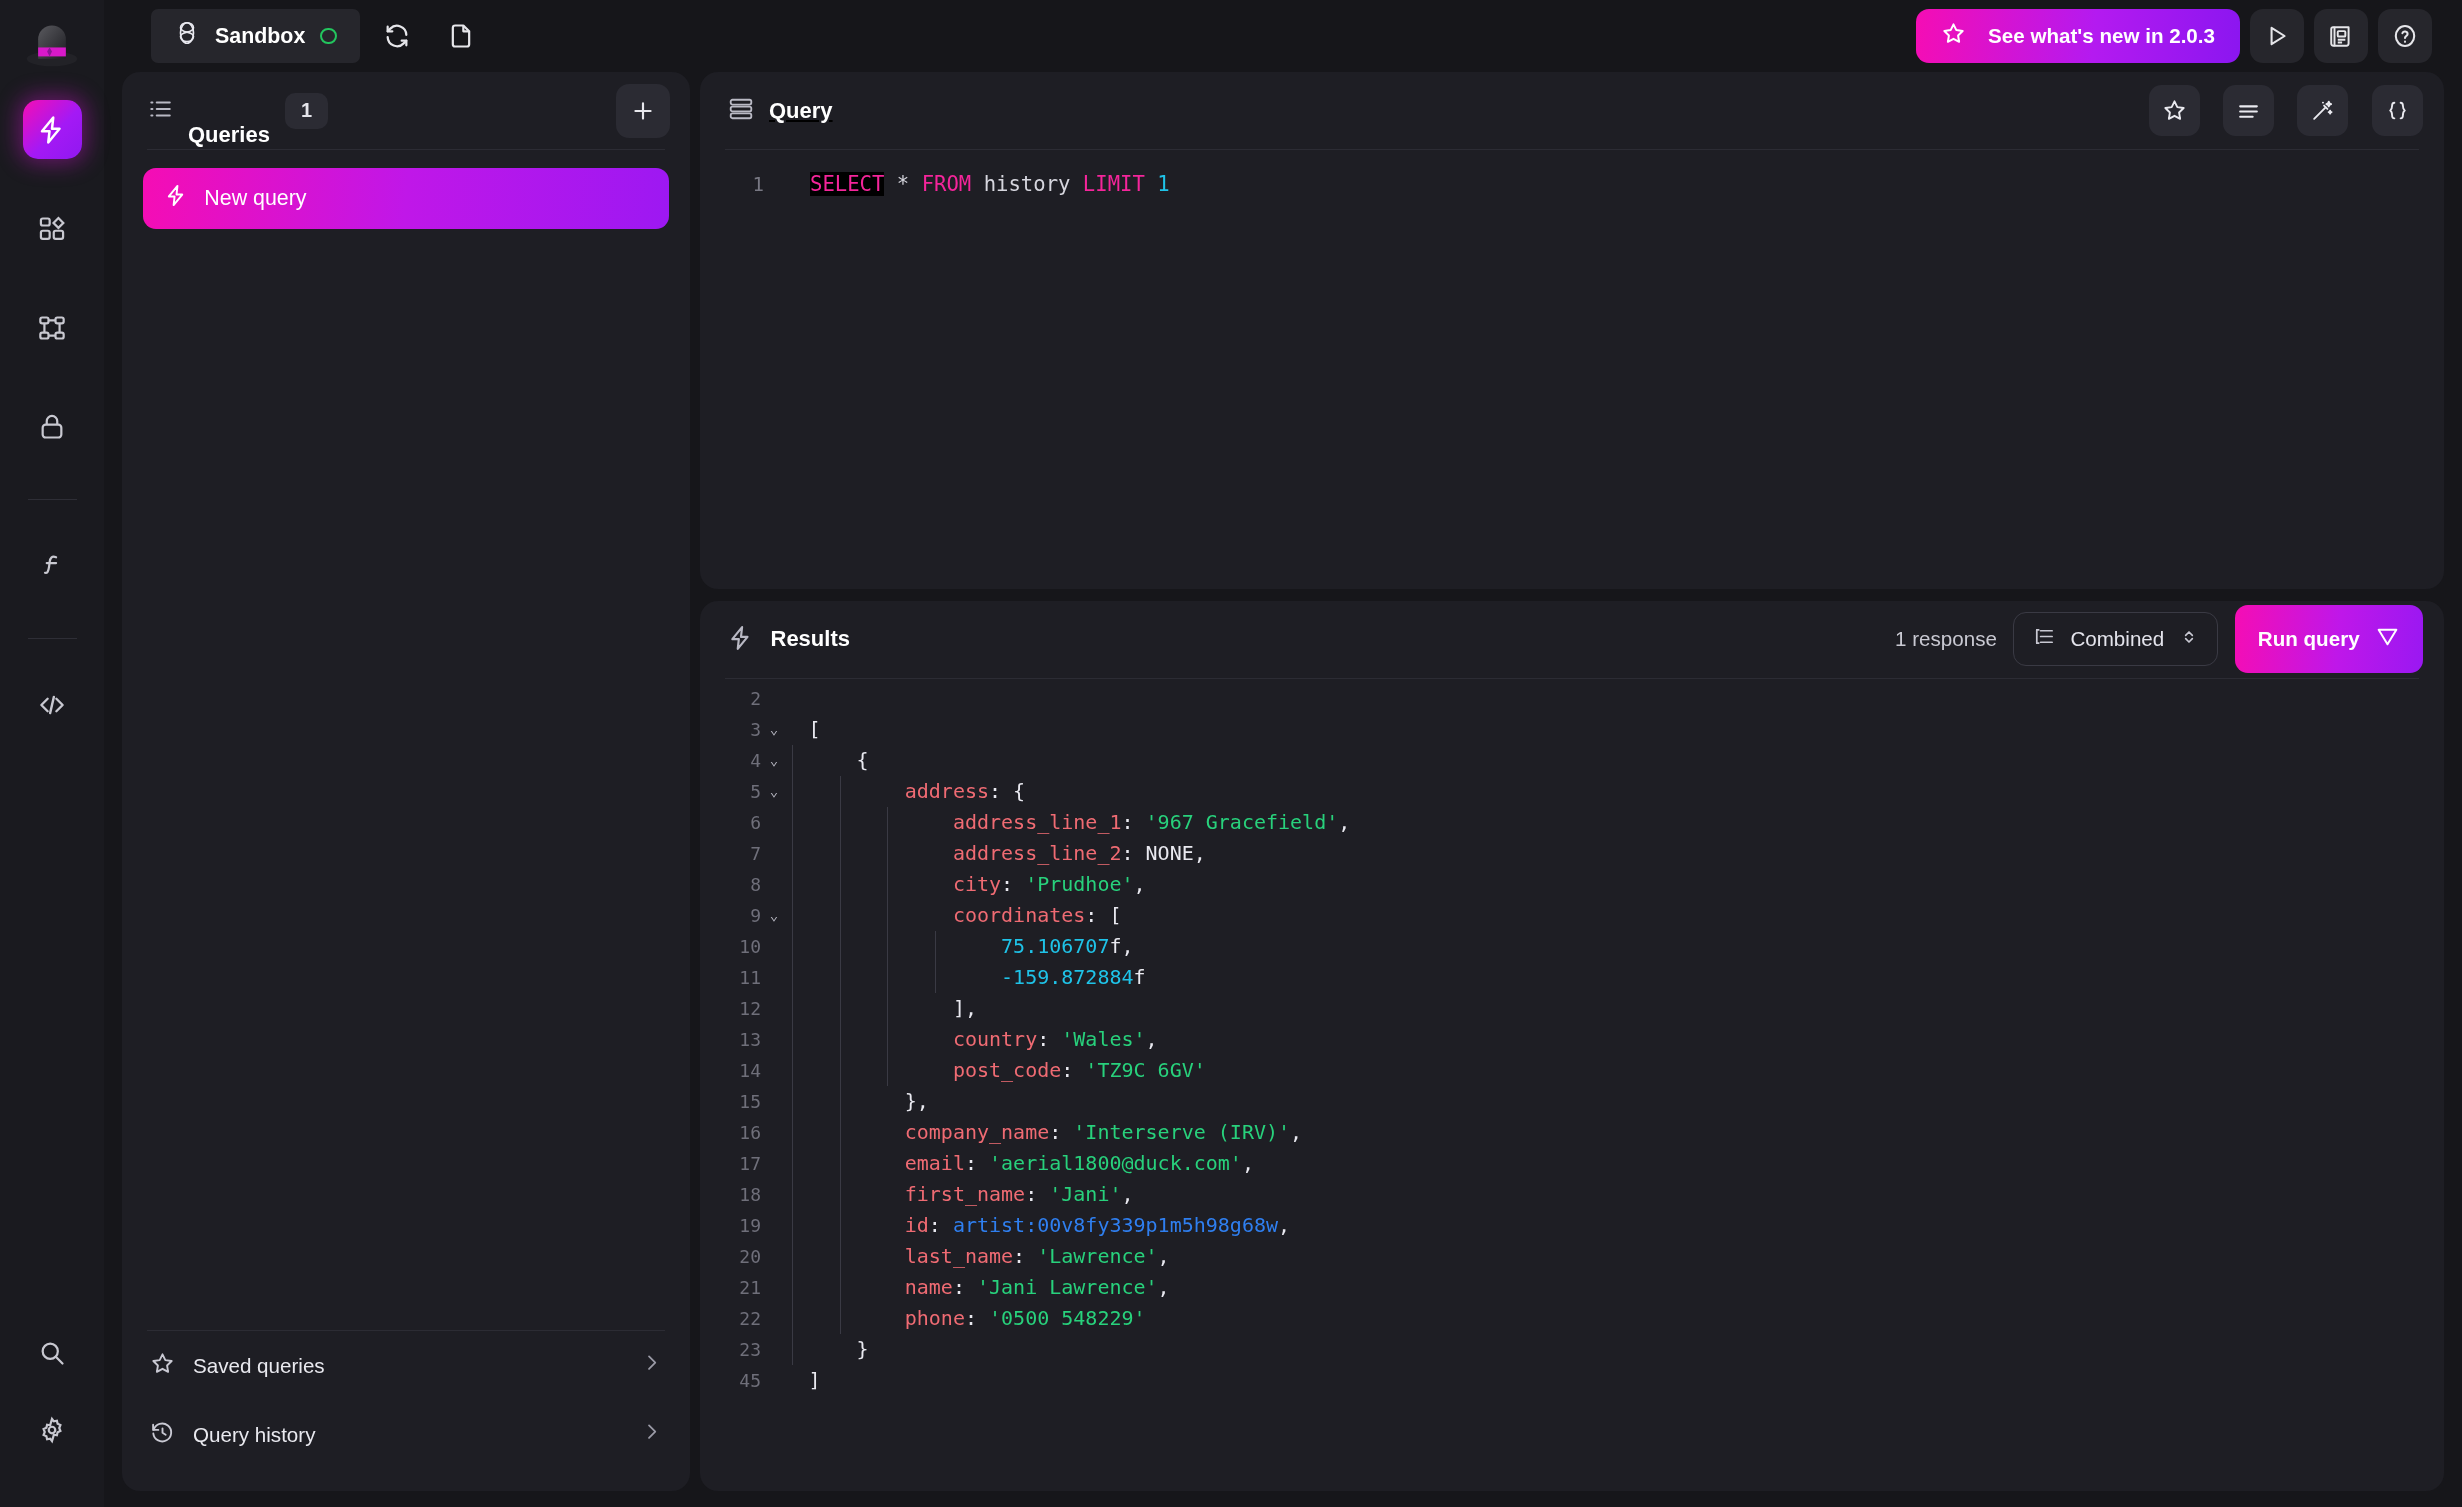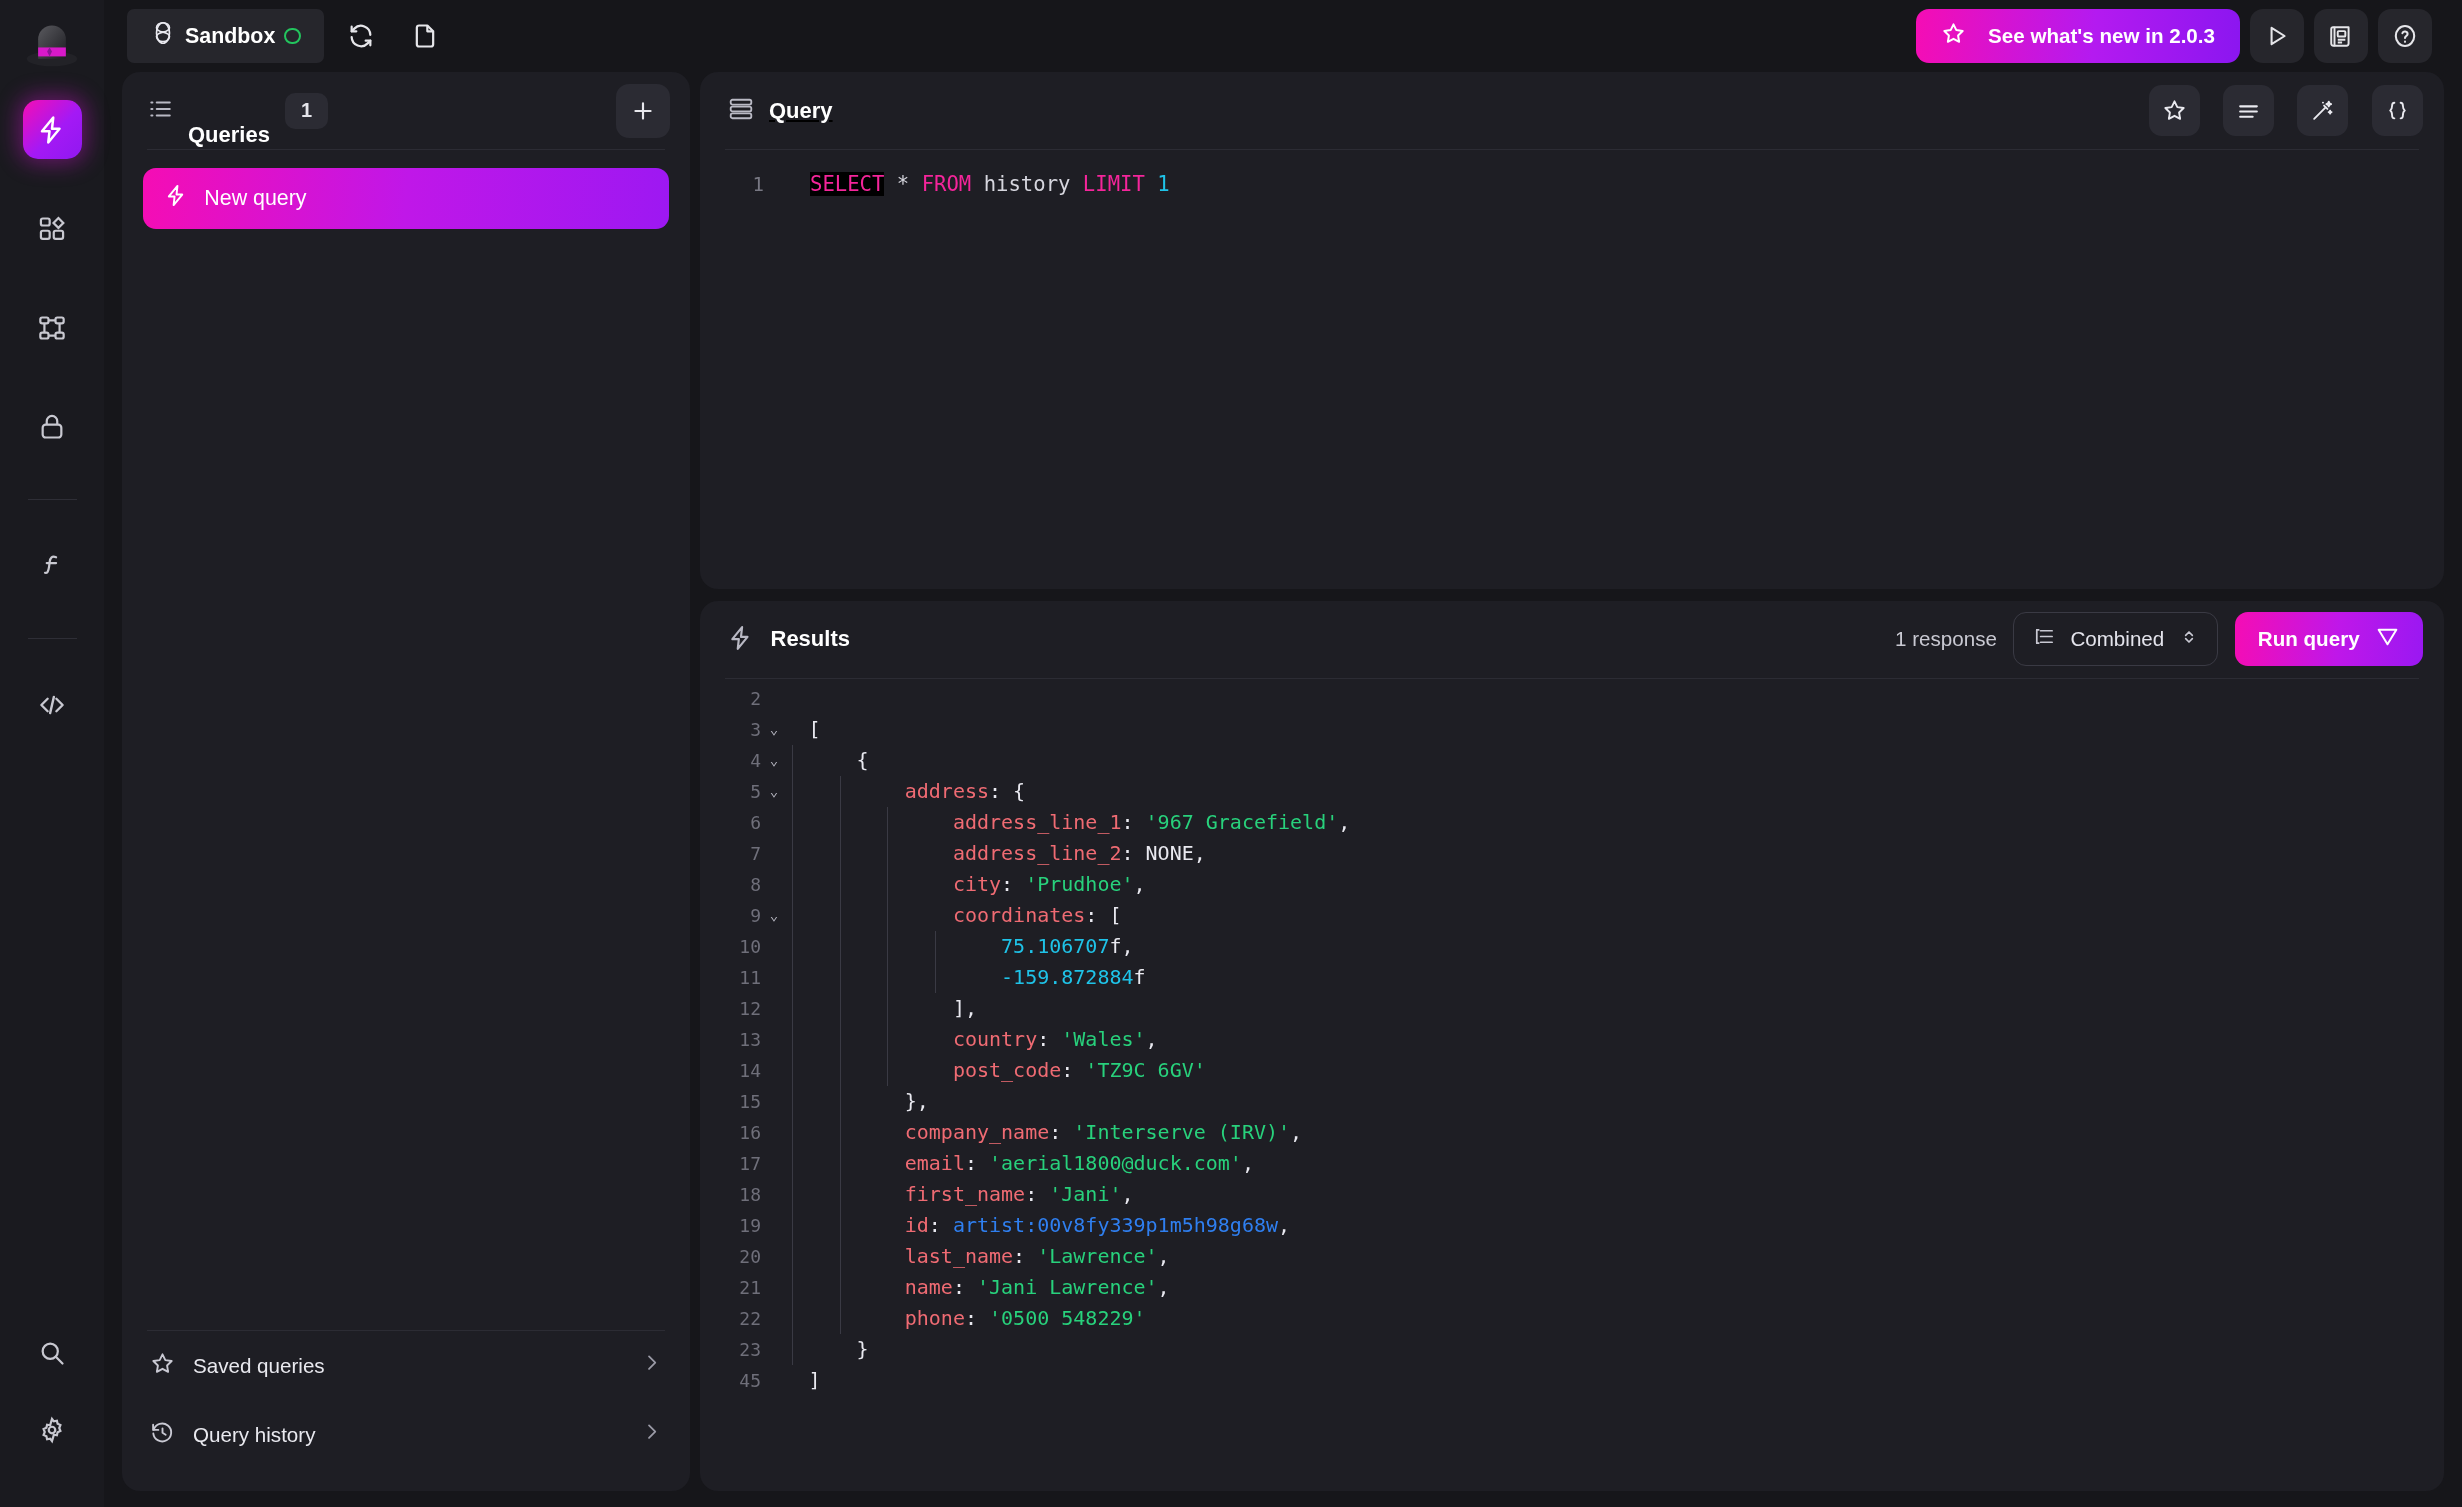--- a/index.html
+++ b/index.html
@@ -35,24 +35,24 @@
   .rail-bottom { position: absolute; bottom: 30px; left: 0; width: 100%;
     display: flex; flex-direction: column; align-items: center; }
   .rail-bottom .rail-btn { margin-bottom: 18px; }
 
   
   .main { flex: 1; display: flex; flex-direction: column; min-width: 0; }
 
   
   .topbar { height: 72px; display: flex; align-items: center; padding: 0 30px 0 23px; gap: 10px; }
   .ns-chip {
-    display: flex; align-items: center; gap: 9px;
+    display: flex; align-items: center; gap: 15px;
     background: #26262c; border-radius: 7px;
     height: 54px; padding: 0 23px; color: #fff;
-    font-size: 21.4px; font-weight: 600;
+    font-size: 21.4px; font-weight: 600; margin-left: 24px;
   }
   .ns-dot { width: 16.5px; height: 16.5px; border-radius: 50%; border: 2.5px solid #23c55e; }
   .icon-btn {
     width: 54px; height: 54px; border-radius: 13px;
     display: flex; align-items: center; justify-content: center;
     color: #e6e6ea; flex: 0 0 auto;
   }
   .icon-btn.filled { background: #26262c; }
   .topbar-spacer { flex: 1; }
   .whatsnew {
@@ -118,21 +118,21 @@
   
   .results-panel { flex: 1; display: flex; flex-direction: column; min-height: 0; }
   .results-head { height: 77px; display: flex; align-items: center; padding: 0 21.4px 0 28px; gap: 16.5px; }
   .resp-count { color: #c9c9d2; font-size: 20.6px; }
   .combined {
     display: flex; align-items: center; gap: 15px; height: 54px;
     border: 0.8px solid #3a3a44; border-radius: 13px; padding: 0 18px;
     color: #e4e4ec; font-size: 20.6px;
   }
   .run-btn {
-    display: flex; align-items: center; gap: 15px; height: 54px; padding: 0 23px;
+    display: flex; align-items: center; gap: 15px; height: 68px; padding: 0 23px;
     border-radius: 13px; color: #fff; font-size: 20.6px; font-weight: 700;
     background: linear-gradient(95deg,#f50db4 0%, #bf17e9 55%, #9a18f2 100%);
   }
   .json-view { flex: 1; overflow: hidden; padding-top: 5px;
     font-family: "DejaVu Sans Mono", monospace; font-size: 20px; position: relative; }
   .jline { display: flex; align-items: flex-start; line-height: 31px; white-space: pre; height: 31px; }
   .jln { width: 61px; text-align: right; flex: 0 0 61px; color: #6f6f7a; font-size: 18px; }
   .jfold { width: 26px; flex: 0 0 26px; color: #b8b8c2; font-size: 14px; text-align: center; line-height: 31px; }
   .jtxt { padding-left: 21.4px; position: relative; }
   .k { color: #ef6b73; }

